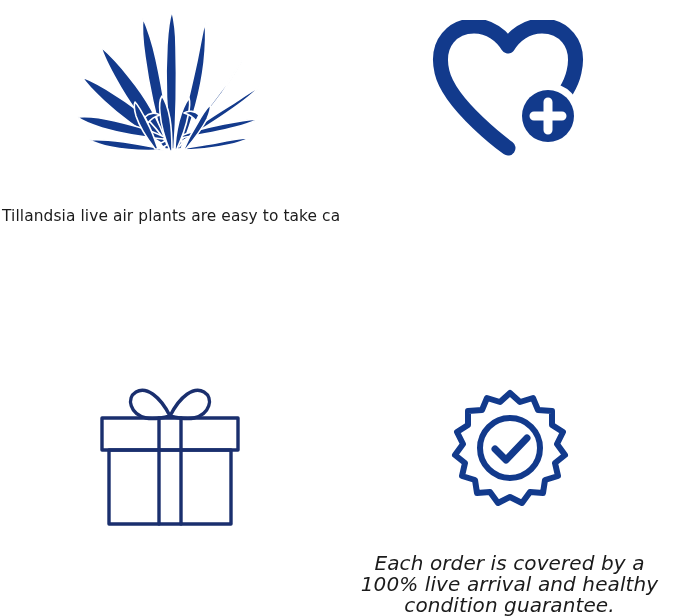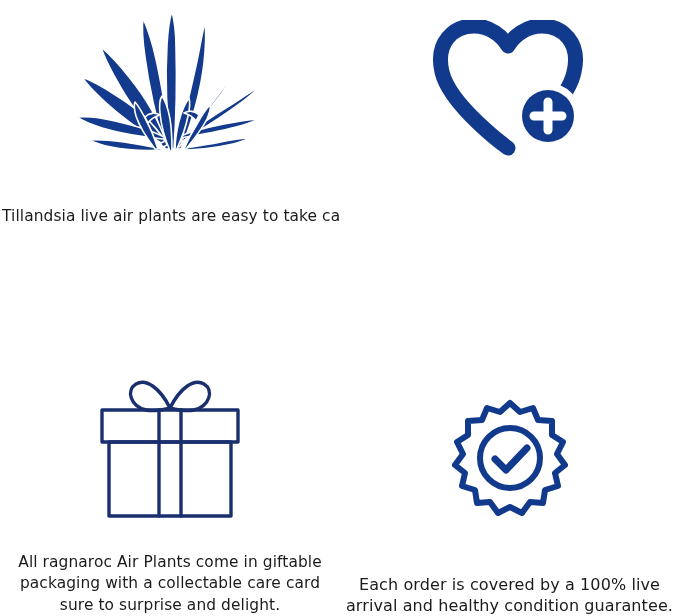--- a/index.html
+++ b/index.html
@@ -64,22 +64,23 @@
   .cell-gift .icon-wrap { height: 200px; padding-top: 46px; }
   .cell-gift .caption {
     padding: 14px 2px 0 2px;
     font-size: 15.4px;
     line-height: 21.5px;
   }
   
   .cell-badge .icon-wrap { height: 200px; padding-top: 60px; }
   .cell-badge .caption {
     padding: 20px 4px 0 4px;
-    font-size: 16px;
+    font-size: 20px;
     line-height: 21px;
+    font-style: italic;
   }
   svg { display: block; }
 </style>
 </head>
 <body>
 
 <div class="feature-grid">
 
   <div class="feature-cell cell-plant">
     <div class="icon-wrap">
@@ -141,21 +142,20 @@
           <rect x="17" y="70" width="122" height="74"></rect>
 
           <line x1="67" y1="38" x2="67" y2="70"></line>
           <line x1="89" y1="38" x2="89" y2="70"></line>
 
           <line x1="67" y1="70" x2="67" y2="144"></line>
           <line x1="89" y1="70" x2="89" y2="144"></line>
         </g>
       </svg>
     </div>
-    <div class="caption">All ragnaroc Air Plants come in giftable packaging with a collectable care card sure to surprise and delight.</div>
   </div>
 
   <div class="feature-cell cell-badge">
     <div class="icon-wrap">
       <svg width="124" height="128" viewBox="0 0 124 128" aria-hidden="true">
         <g fill="none" stroke="#123A8C" stroke-width="6" stroke-linejoin="round" stroke-linecap="round">
 
           <path d="M62 6
                    L72 15 L85 11 L90 23 L104 24 L104 38 L115 45 L109 57
                    L117 68 L107 76 L110 89 L97 93 L95 106 L82 105 L74 116

